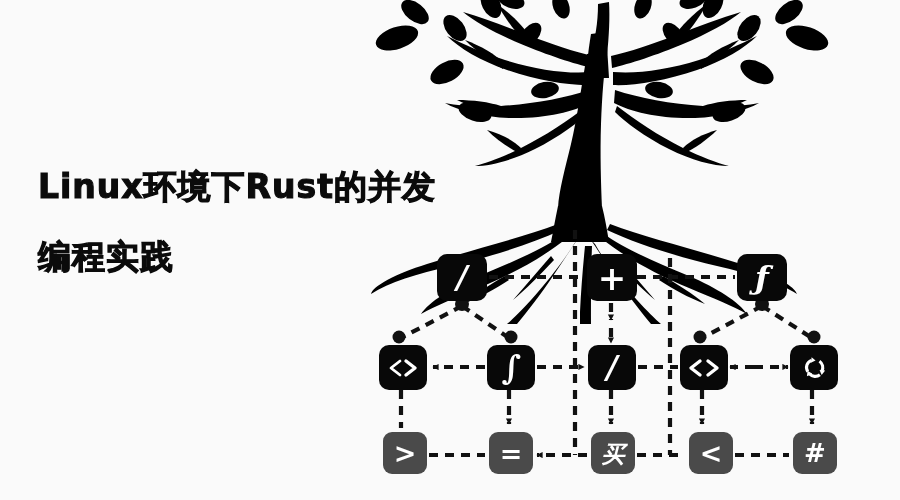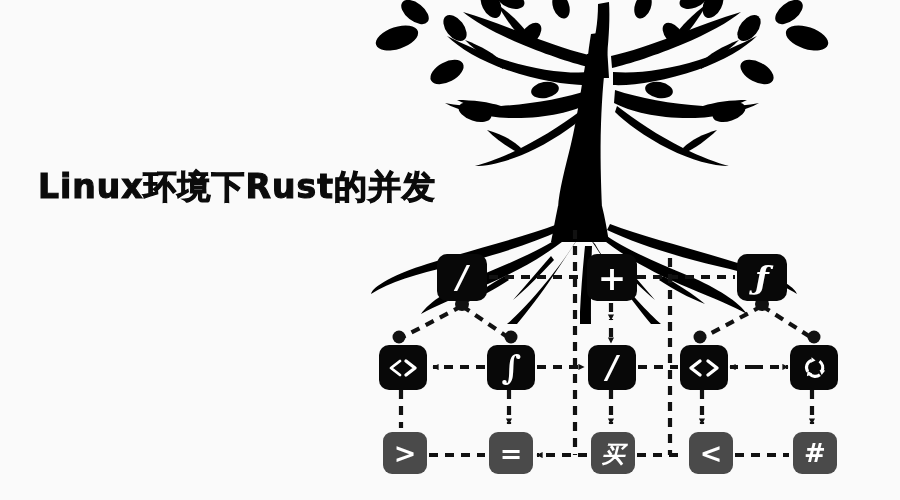--- a/index.html
+++ b/index.html
@@ -149,20 +149,21 @@
         <path d="M196,262 C184,276 170,292 158,306 C170,296 186,280 199,266 Z"></path>
         <path d="M262,262 C274,276 288,292 300,306 C288,296 272,280 259,266 Z"></path>
         <path d="M150,282 C136,290 120,300 108,310 C124,304 142,294 154,286 Z"></path>
         <path d="M308,282 C322,290 338,300 350,310 C334,304 316,294 304,286 Z"></path>
       </g>
     </svg>
   </div>
 
   <div id="title-block">
     <div class="title-line">Linux环境下Rust的并发</div>
+    <div class="title-line">编程实践</div>
   </div>
 
   <div id="graph">
 
     <svg id="edge-svg" viewBox="0 0 900 500">
       <defs>
         <marker id="ah" markerWidth="7" markerHeight="7" refX="5.6" refY="3.1" orient="auto" markerUnits="userSpaceOnUse">
           <path d="M0,0 L6.2,3.1 L0,6.2 Z" fill="#111111"></path>
         </marker>
       </defs>

